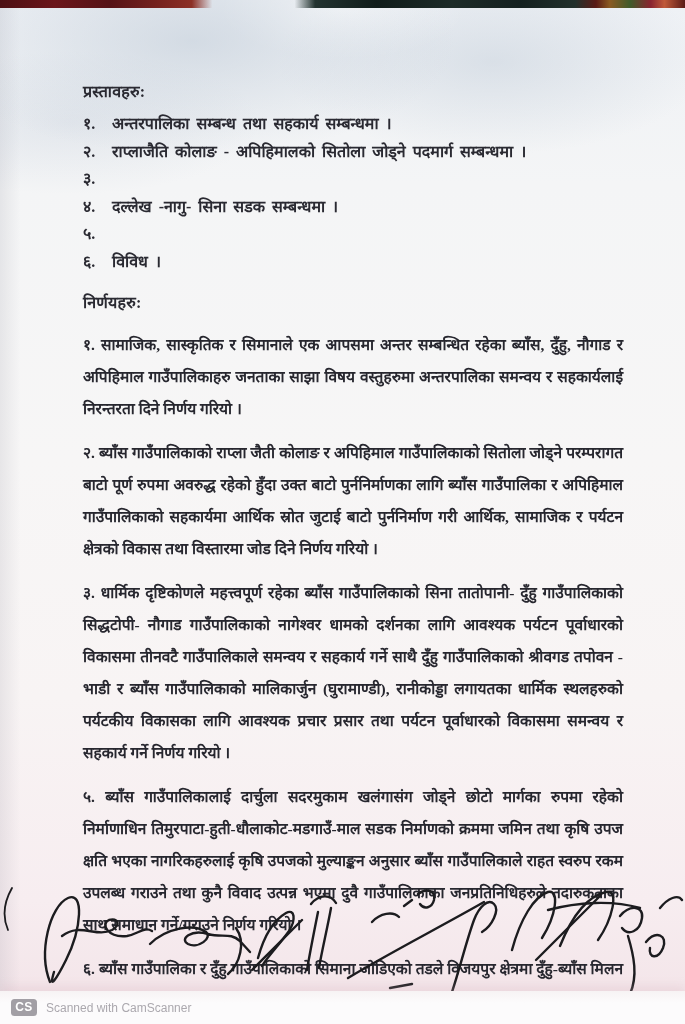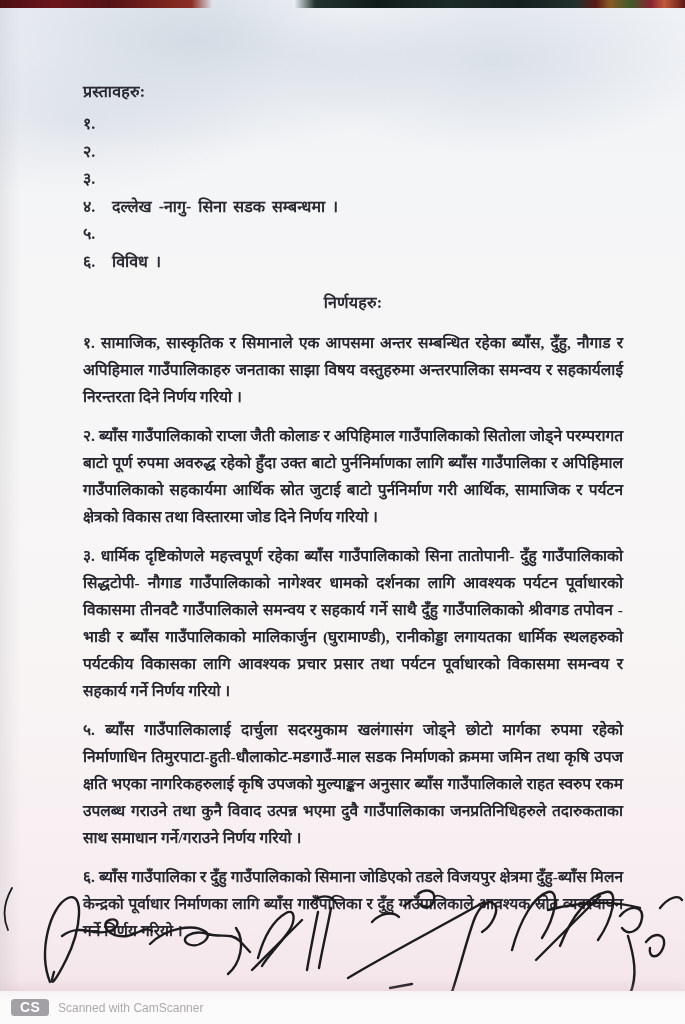--- a/index.html
+++ b/index.html
@@ -31,63 +31,65 @@
         #5a1a16 87%, #8a5a22 89%, #3f5a2a 92%, #8a2430 95%, #c05a3a 97%, #5a1a16 100%);
   }
   .content{
     position:absolute;left:83px;right:62px;top:80px;
     color:#2a2a32;
   }
   .heading{
     font-size:16px;font-weight:700;
     margin:0 0 8px 0;letter-spacing:0.2px;
   }
-  .heading2{margin-top:16px;margin-bottom:16px;text-align:center;}
+  .heading2{margin-top:16px;margin-bottom:16px;}
   .plist{margin:0;padding:0;list-style:none;}
   .plist .row{
     display:flex;gap:13px;line-height:27.5px;font-size:16px;
     font-weight:600;word-spacing:3px;
   }
   .plist .num{min-width:16px;}
   .para{
-    margin:0 0 12px 0;font-size:15.5px;line-height:27px;
+    margin:0 0 12px 0;font-size:15.5px;line-height:32px;
     text-align:justify;font-weight:600;color:#27272f;
   }
   .sigs{position:absolute;left:0;top:880px;width:685px;height:125px;}
   .sigs svg{display:block;}
   .footer{
     position:absolute;left:0;right:0;bottom:0;height:33px;
     background:linear-gradient(180deg,#f7f3f4 0%,#fcfbfc 35%,#fcfbfc 100%);
     box-shadow:0 -5px 8px rgba(214,180,190,0.25);
     display:flex;align-items:center;gap:9px;padding-left:11px;
     font-family:"Liberation Sans","DejaVu Sans",sans-serif;
   }
   .cs-badge{
-    width:38px;height:17px;border-radius:3.5px;background:#a29fa5;
-    color:#fff;font-size:14px;font-weight:700;line-height:17px;
+    width:26px;height:17px;border-radius:3.5px;background:#a29fa5;
+    color:#fff;font-size:12px;font-weight:700;line-height:17px;
     text-align:center;letter-spacing:0.3px;
   }
   .footer-label{color:#aba8ae;font-size:12px;}
 </style>
 </head>
 <body>
 
 <div class="scan">
   <div class="paper"></div>
   <div class="carpet"></div>
 
   <div class="content">
     <div class="heading">प्रस्तावहरु:</div>
 
     <div class="plist">
       <div class="row">
         <span class="num">१.</span>
+        <span class="txt">अन्तरपालिका सम्बन्ध तथा सहकार्य सम्बन्धमा ।</span>
       </div>
       <div class="row">
         <span class="num">२.</span>
+        <span class="txt">राप्लाजैति कोलाङ - अपिहिमालको सितोला जोड्ने पदमार्ग सम्बन्धमा ।</span>
       </div>
       <div class="row">
         <span class="num">३.</span>
       </div>
       <div class="row">
         <span class="num">४.</span>
         <span class="txt">दल्लेख -नागु- सिना सडक सम्बन्धमा ।</span>
       </div>
       <div class="row">
         <span class="num">५.</span>

